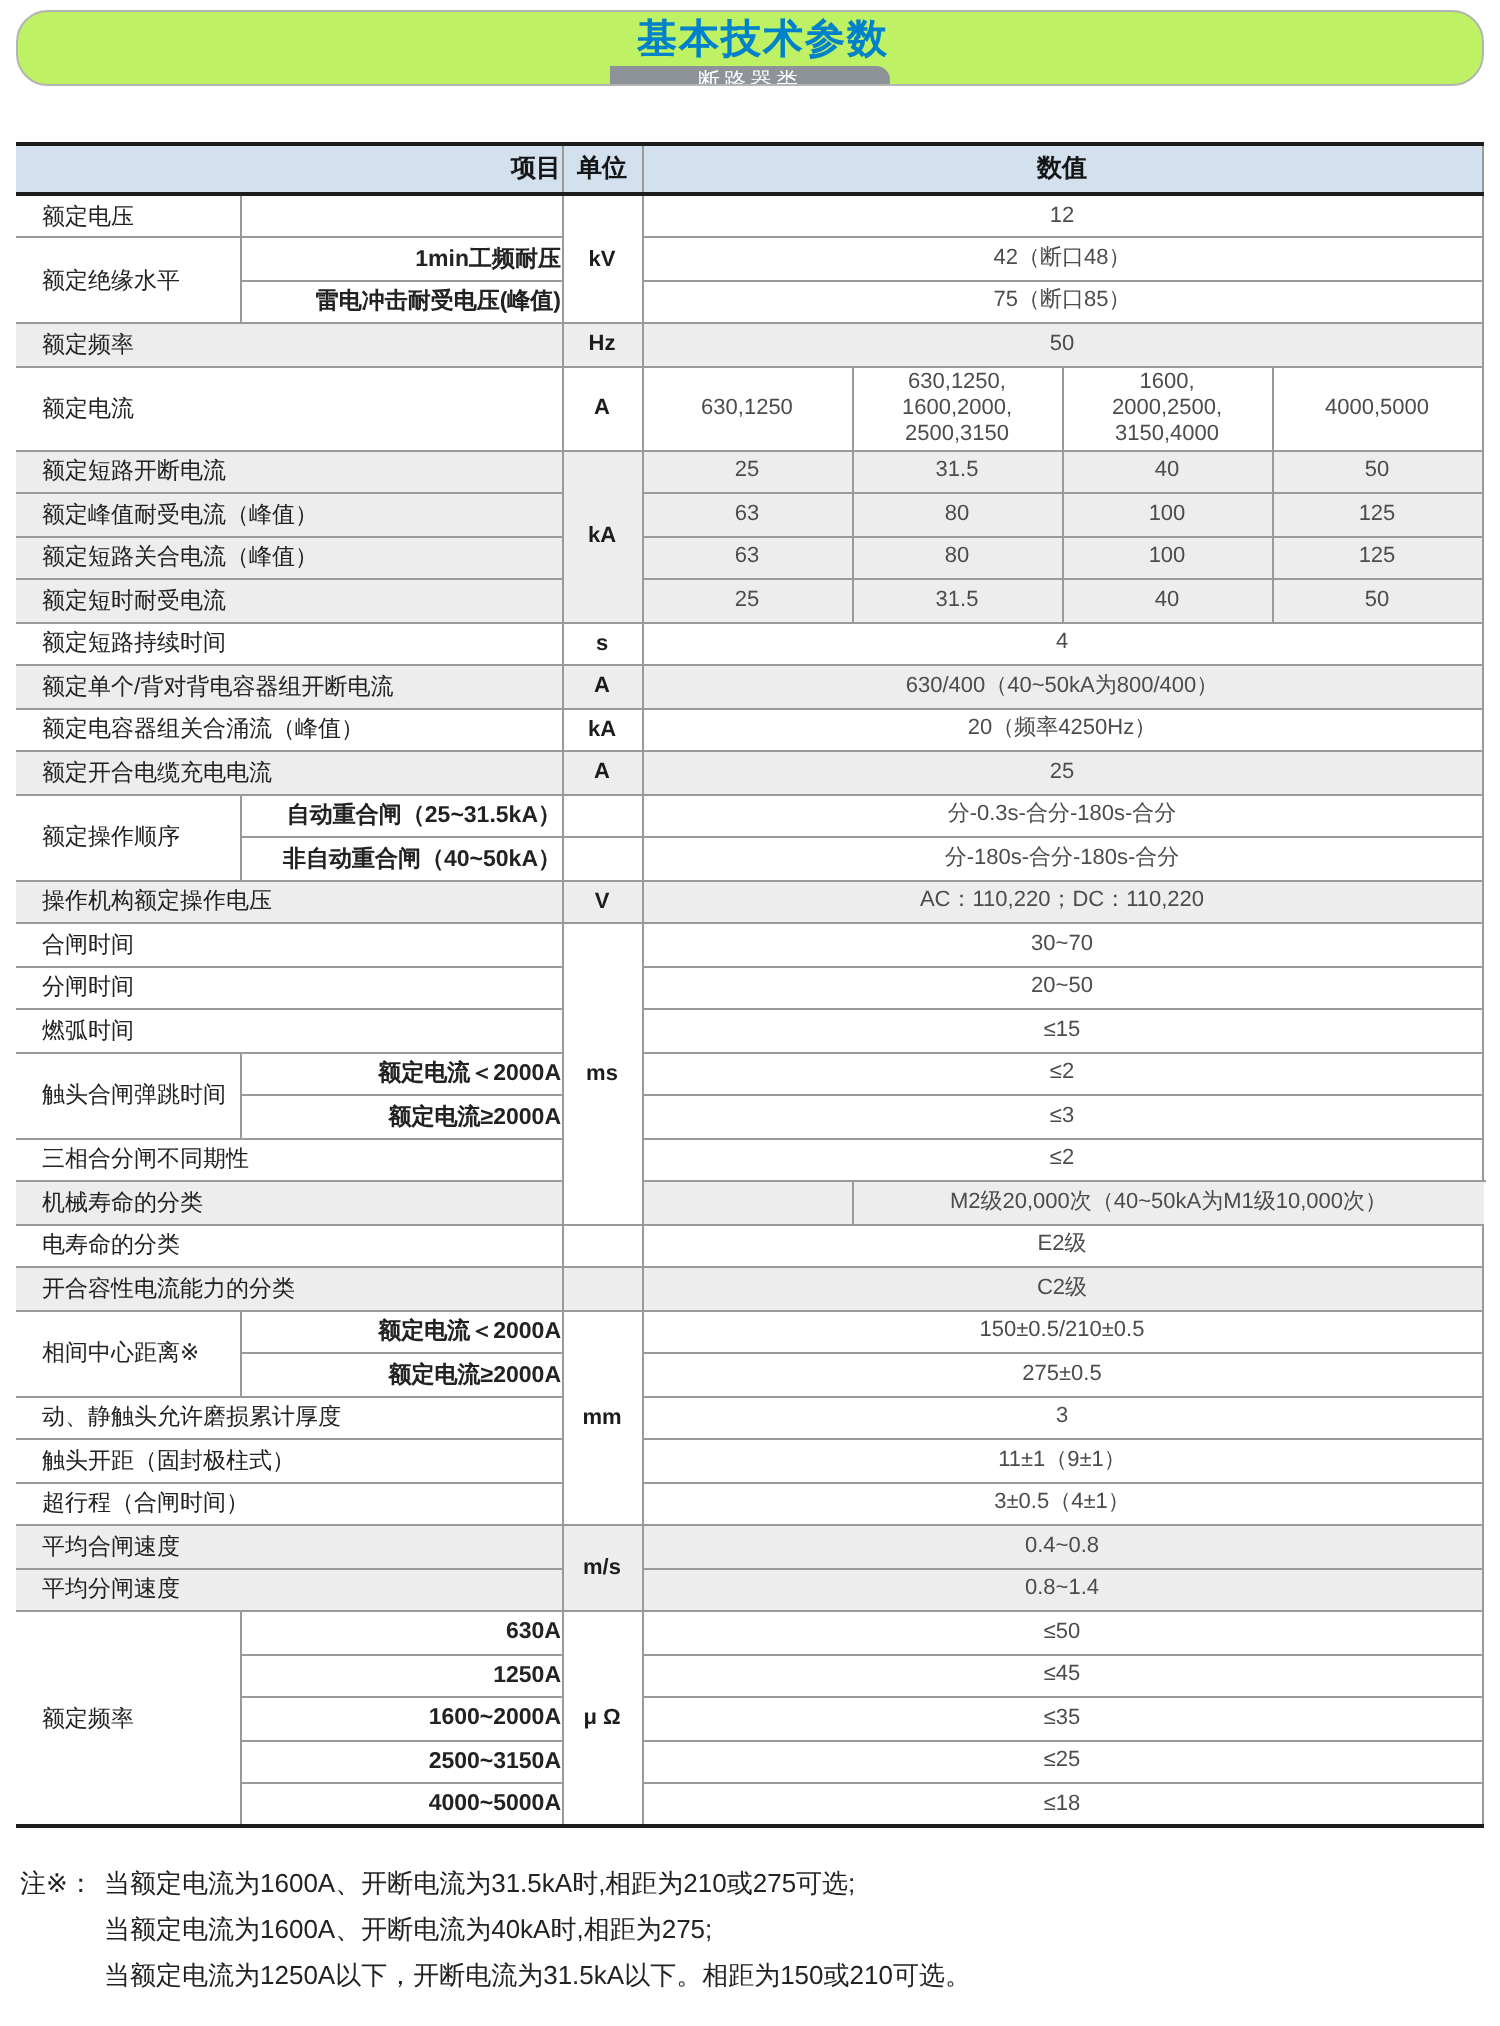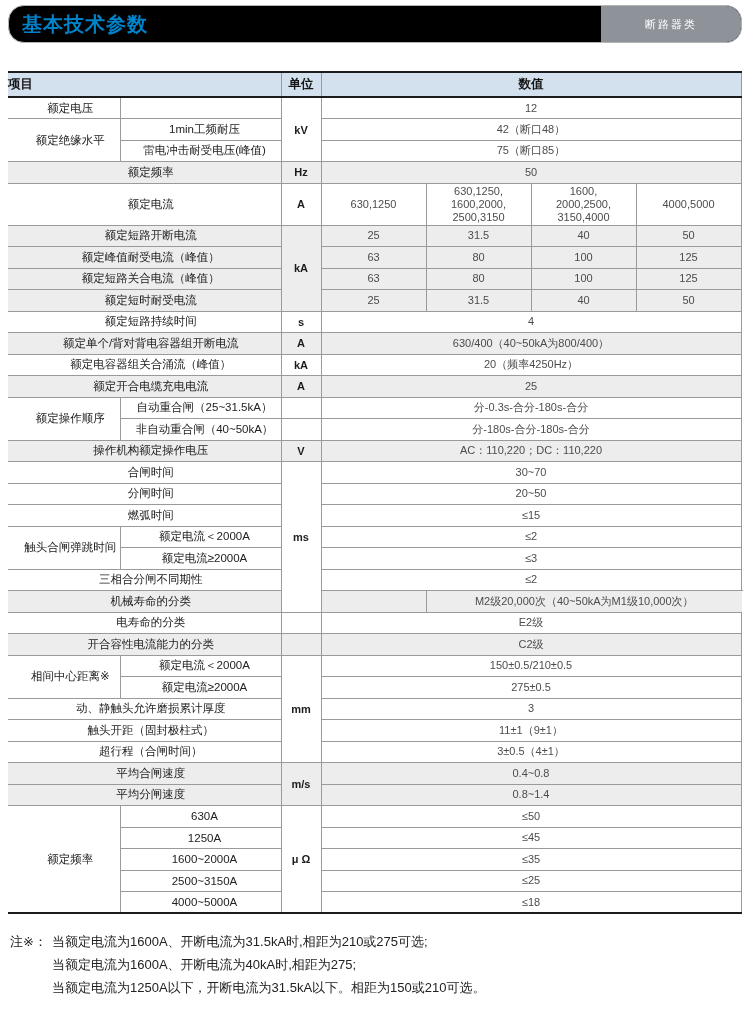--- a/index.html
+++ b/index.html
@@ -4,21 +4,21 @@
 <style>
   * { margin:0; padding:0; box-sizing:border-box; }
   html,body { width:750px; background:#ffffff; font-family:"Liberation Sans","DejaVu Sans",sans-serif; }
   body { height:1013px; position:relative; }
 
   
   .titlebar {
     margin:5px 8px 0 8px; height:38px;
     border:1.5px solid #b4b4b4; border-radius:16px;
     display:flex; align-items:center; justify-content:space-between;
-    overflow:hidden; background:#000000;
+    overflow:hidden; background:#bef264;flex-direction:column;
   }
   .page-title {
     color:#0082ca; font-size:20px; font-weight:bold;
     padding-left:13px; letter-spacing:1px;
   }
   .badge {
     background:#8d9399; color:#ffffff; font-size:11px;
     width:140px; height:100%; display:flex; align-items:center; justify-content:center;
     border-radius:0 7px 7px 0; letter-spacing:2px;
   }
@@ -33,23 +33,23 @@
   col.c1 { width:112px; } col.c2 { width:161px; } col.cu { width:40px; }
   col.cv { width:105px; }
   th, td { border:1px solid #9a9a9a; }
   tr { height:21.5px; }
   tr.hd { height:25px; }
   tr.tall { height:42px; }
   th {
     background:#d3e0ee; font-size:12.5px; color:#161616; font-weight:bold;
     border-bottom:2px solid #1c1c1c;
   }
-  th.item { text-align:left; }
-  td.lbl { font-size:11.5px; color:#222; font-weight:500; text-align:center; padding-left:13px; }
-  td.sub { font-size:11.5px; color:#222; font-weight:400; text-align:center; padding-left:8px; }
+  th.item { text-align:right; }
+  td.lbl { font-size:11.5px; color:#222; font-weight:500; text-align:left; padding-left:13px; }
+  td.sub { font-size:11.5px; color:#222; font-weight:700; text-align:right; padding-left:8px; }
   td.unit { font-size:11px; color:#1c1c1c; font-weight:bold; text-align:center;margin-top:33px; }
   td.val { font-size:11px; color:#4c4c4c; text-align:center; white-space:pre-line; line-height:13px; }
   tr.gray td { background:#ededed; }
 
   
   .notes { margin:16px 0 0 10px; font-size:13px; color:#222; font-weight:500; }
   .note-row { line-height:23px; display:flex; }
   .note-prefix { width:42px; flex:none; }
   .note-row.indent { padding-left:42px; }
 </style>

